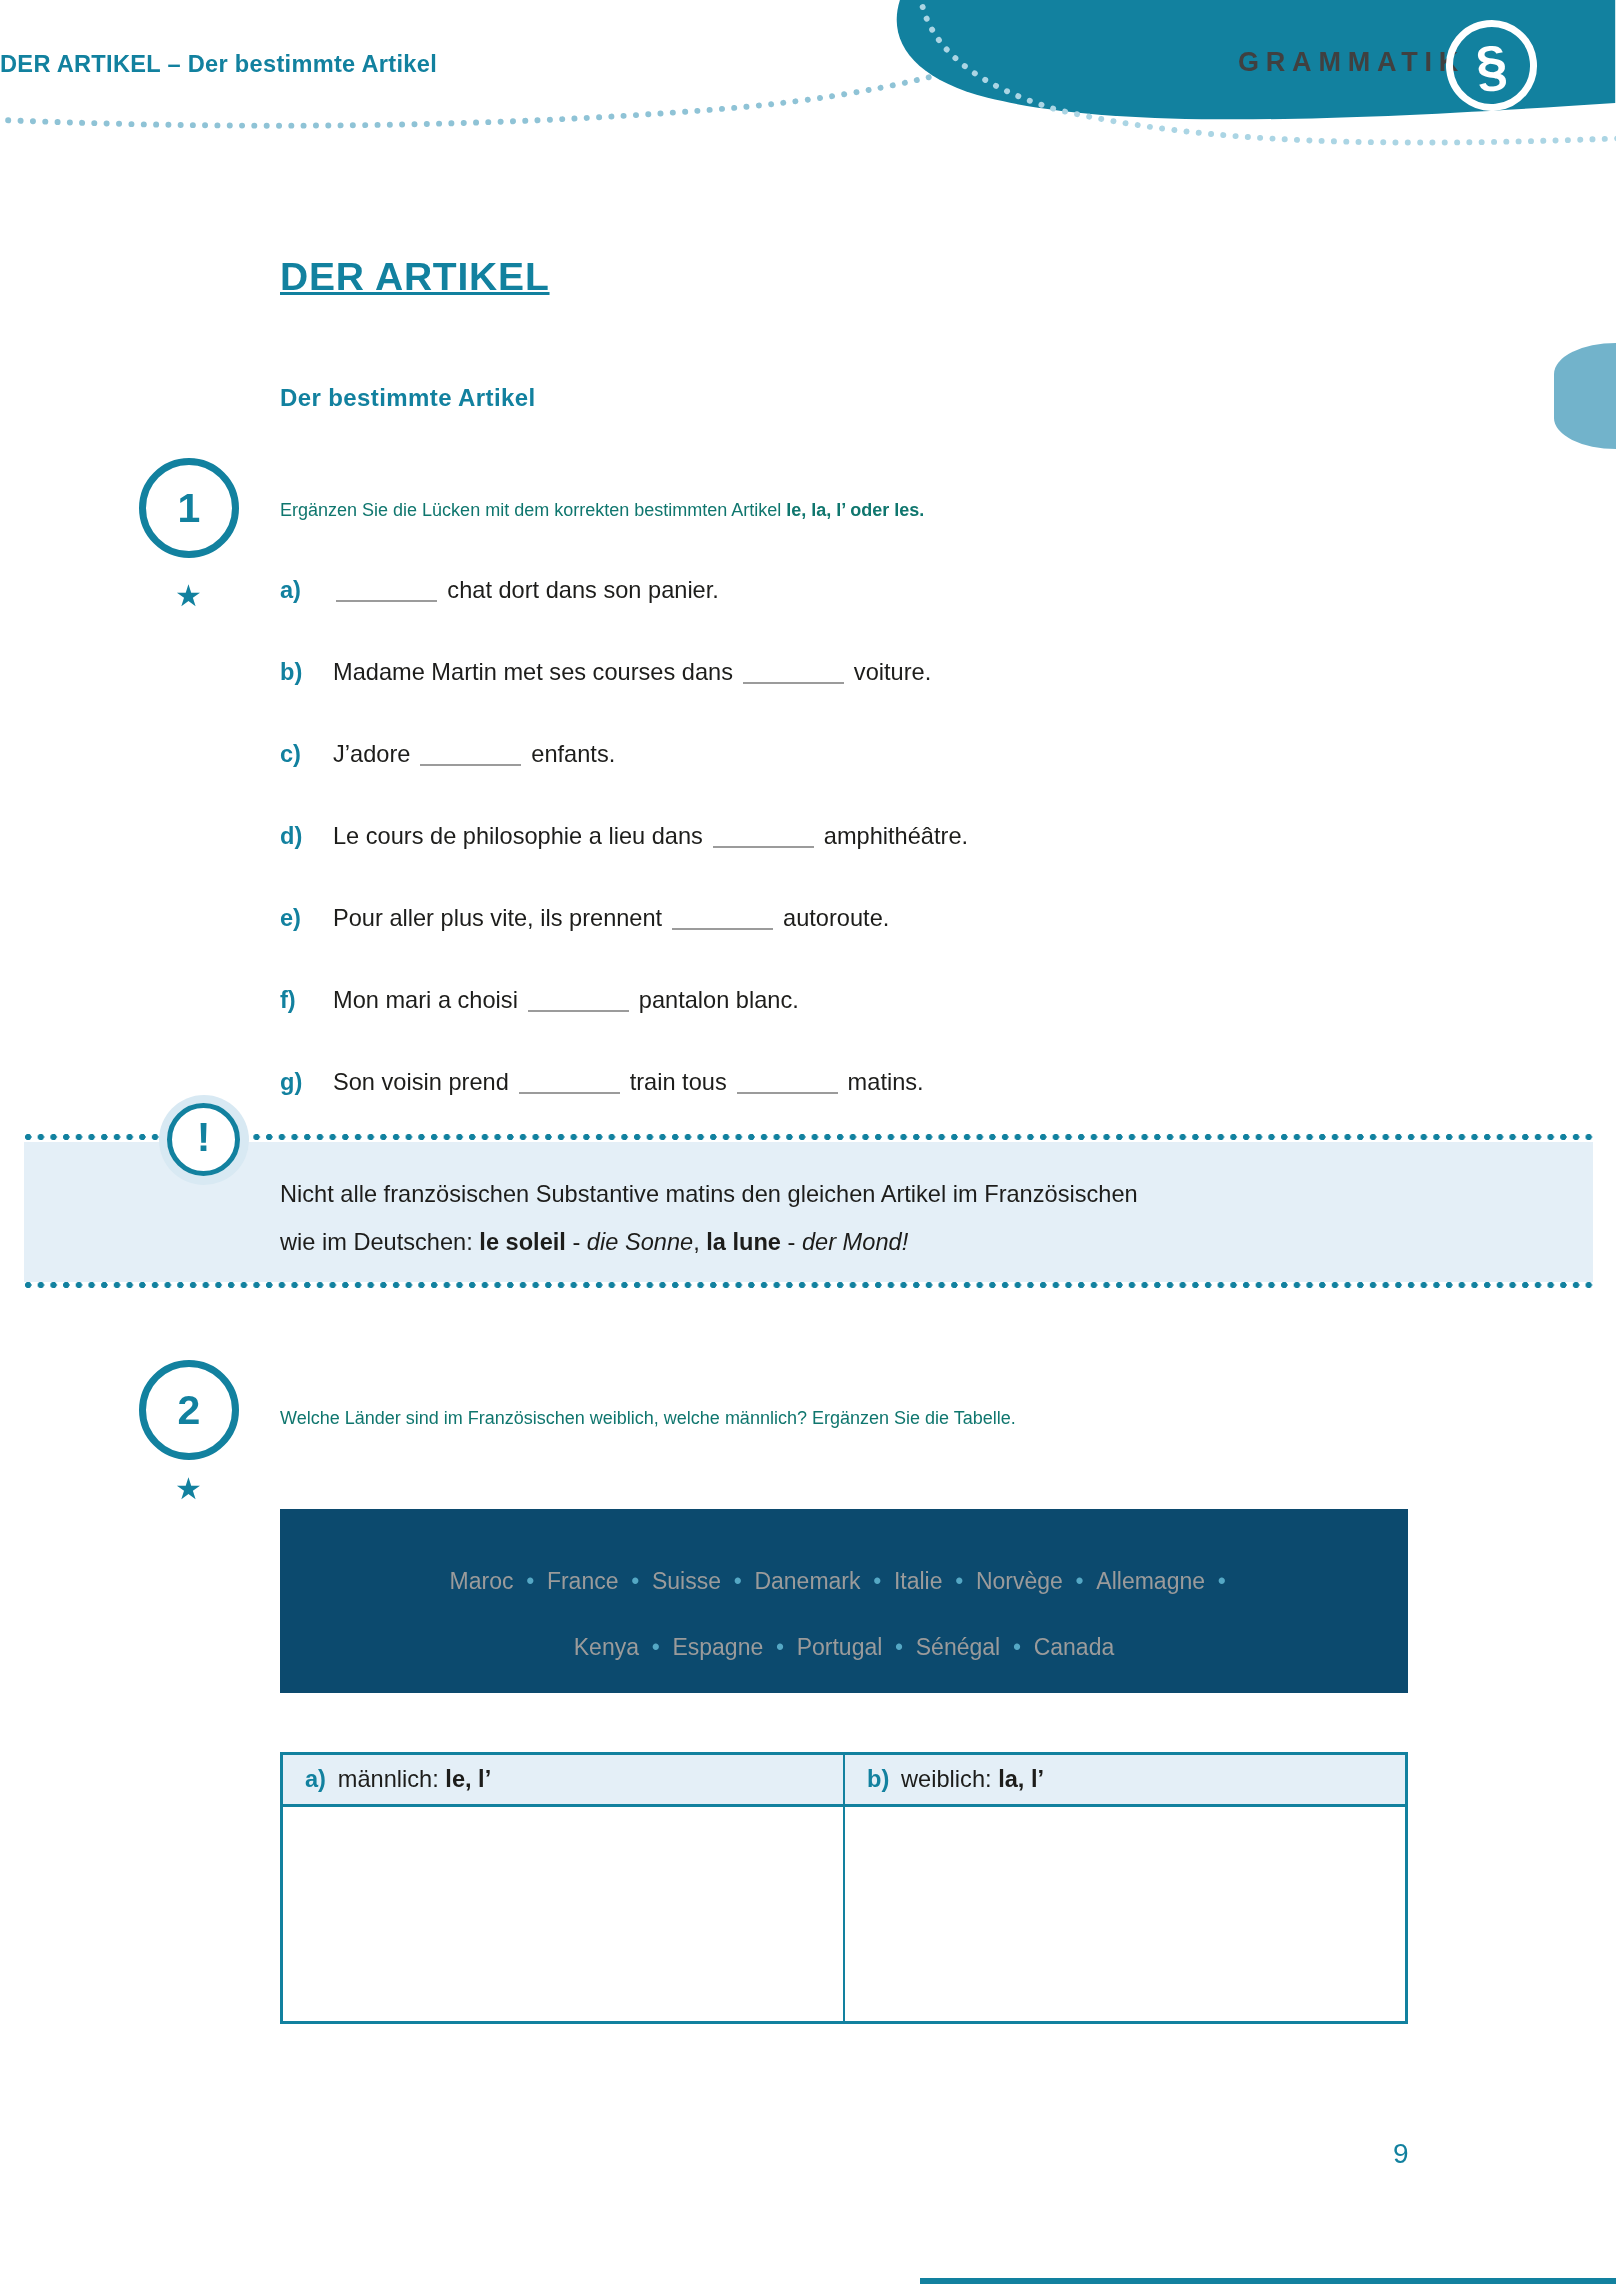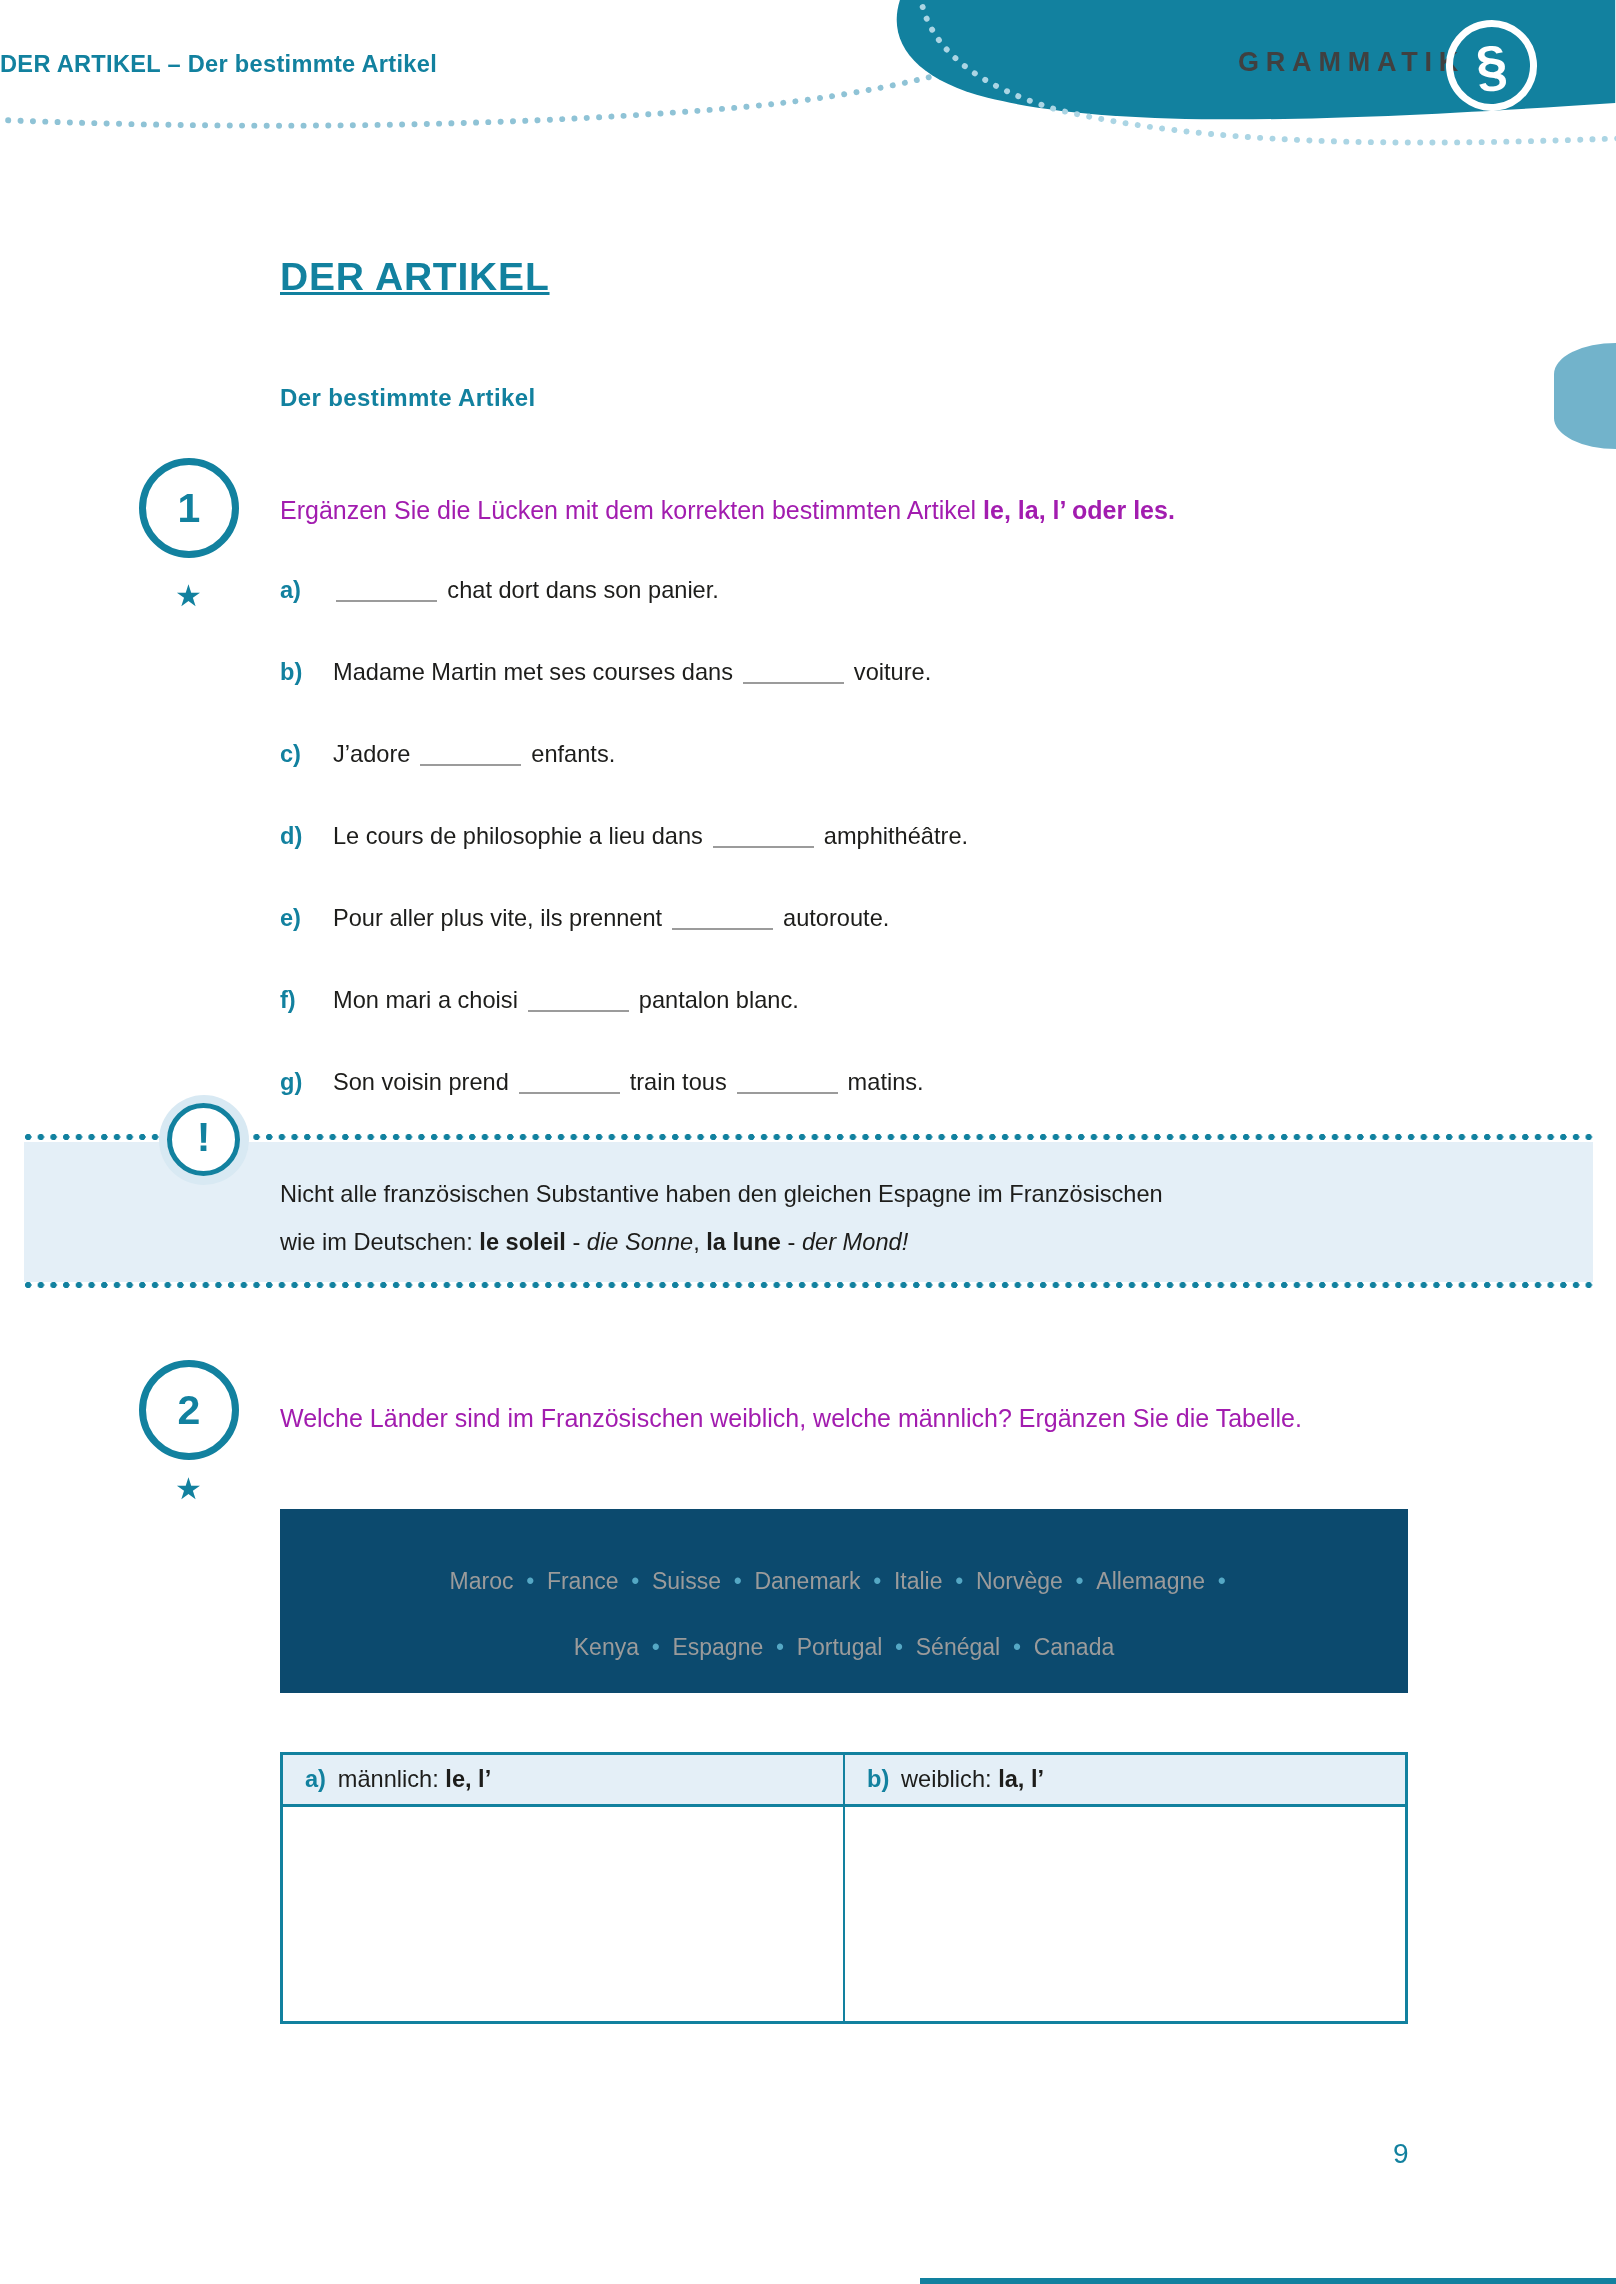--- a/index.html
+++ b/index.html
@@ -39,21 +39,21 @@
     border:7.6px solid #12819f; border-radius:50%;
     display:flex; align-items:center; justify-content:center;
     color:#12819f; font-size:41px; font-weight:bold; background:#ffffff;
   }
   #circle-1{left:139px; top:458px;}
   #circle-2{left:139px; top:1360px;}
   .diff-star{position:absolute; color:#12819f; font-size:30px; line-height:30px;}
   #star-1{left:175px; top:581px;}
   #star-2{left:175px; top:1474px;}
   
-  .instr{position:absolute; left:280px; font-size:25px; line-height:29px; color:#a21caf;}
+  .instr{position:absolute; left:280px; font-size:18px; line-height:29px; color:#0f766e;}
   #instr-1{top:496px; width:1182px;}
   .bold{font-weight:bold;}
   #ex1-items{position:absolute; left:280px; top:569px; width:1224px;}
   .ex-row{height:74px; font-size:23.6px;margin-top:8px;}
   .item-label{display:inline-block; width:53px; color:#12819f; font-weight:bold;}
   .blank{
     display:inline-block; width:101px; height:20px; margin:0 3.4px;
     border-bottom:2.5px solid #9b9b9b; vertical-align:-4.2px;
   }
   
@@ -133,21 +133,21 @@
     </div>
 
   <div class="note-bg"></div>
   <div class="dotted-row" id="dots-top"></div>
   <div class="dotted-row" id="dots-bottom"></div>
   <div class="note-halo"></div>
   <div class="note-icon">
       <span>!</span>
     </div>
   <div class="note-text">
-    <span>Nicht alle französischen Substantive haben den gleichen Espagne im Französischen</span><br>
+    <span>Nicht alle französischen Substantive matins den gleichen Artikel im Französischen</span><br>
     <span>wie im Deutschen: </span><span class="bold">le soleil</span><span> - </span><span class="it">die Sonne</span><span>, </span><span class="bold">la lune</span><span> - </span><span class="it">der Mond!</span>
   </div>
 
   <div class="num-circle" id="circle-2">2</div>
   <div class="diff-star" id="star-2">★</div>
   <div class="instr" id="instr-2">Welche Länder sind im Französischen weiblich, welche männlich? Ergänzen Sie die Tabelle.</div>
 
   <div class="word-bank">
       <div class="wb-line"><span class="wb-word">Maroc</span><span class="wb-bullet">•</span><span class="wb-word">France</span><span class="wb-bullet">•</span><span class="wb-word">Suisse</span><span class="wb-bullet">•</span><span class="wb-word">Danemark</span><span class="wb-bullet">•</span><span class="wb-word">Italie</span><span class="wb-bullet">•</span><span class="wb-word">Norvège</span><span class="wb-bullet">•</span><span class="wb-word">Allemagne</span><span class="wb-bullet">•</span></div>
       <div class="wb-line"><span class="wb-word">Kenya</span><span class="wb-bullet">•</span><span class="wb-word">Espagne</span><span class="wb-bullet">•</span><span class="wb-word">Portugal</span><span class="wb-bullet">•</span><span class="wb-word">Sénégal</span><span class="wb-bullet">•</span><span class="wb-word">Canada</span></div>

